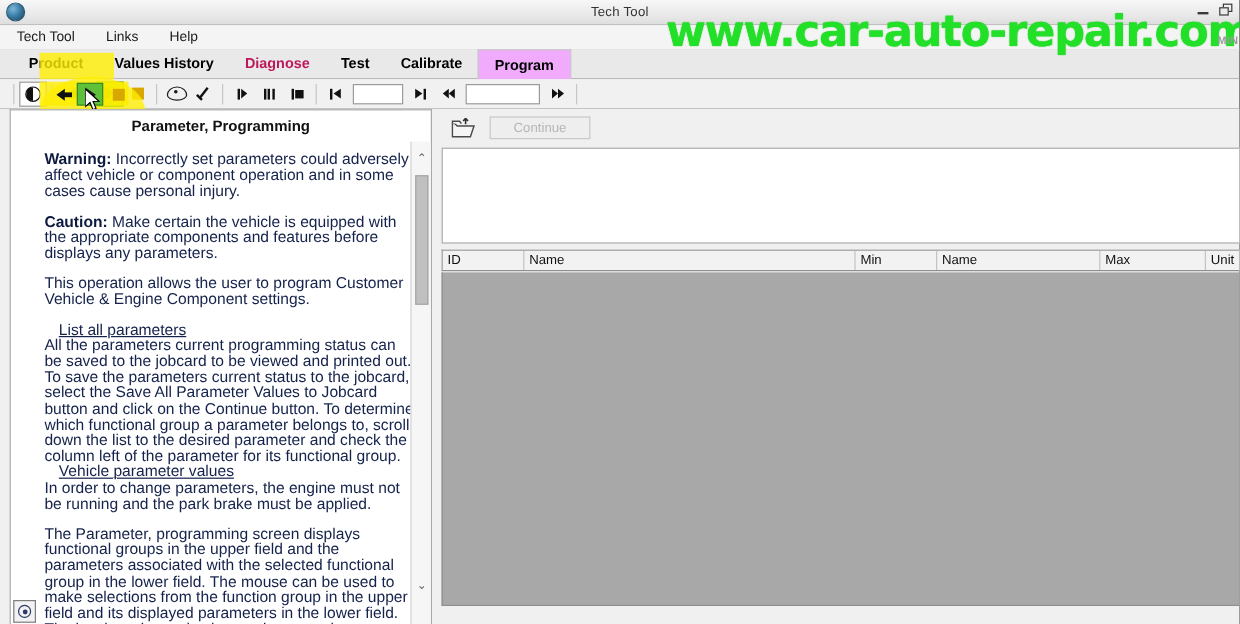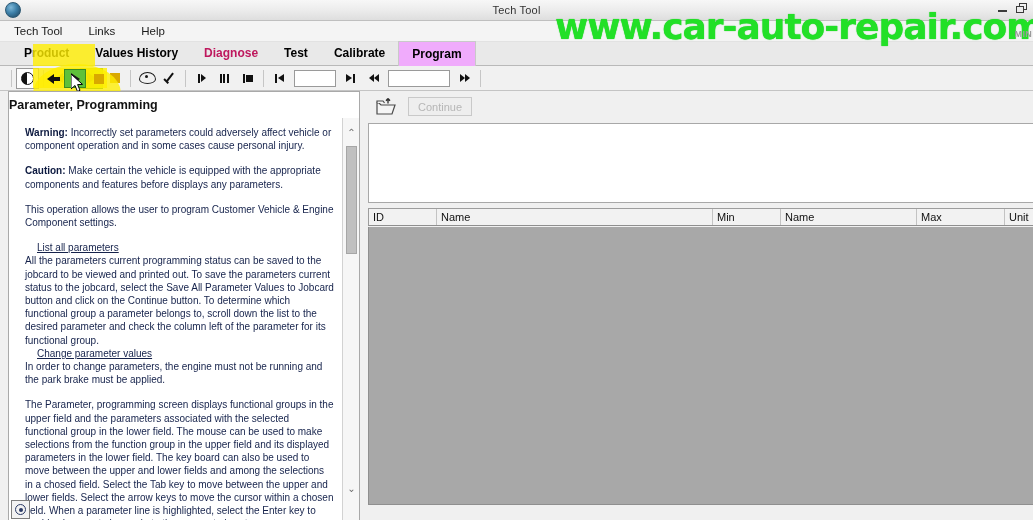--- a/index.html
+++ b/index.html
@@ -270,30 +270,31 @@
   }
   .left-pane {
     position: absolute; left: 8px; top: 0px;
     width: 352px; height: 429px;
     background: #ffffff;
     border: 1px solid #a9a9a9;
     border-bottom: none;
     overflow: hidden;
   }
   .doc-title {
+    text-align: center;
     font-size: 12.5px; font-weight: bold;
     color: #121212;
     margin-top: 6px;
   }
   .doc-body {
-    position: absolute; left: 4px; top: 26px;
+    position: absolute; left: 16px; top: 26px;
     width: 331px; height: 402px;
     padding: 8px 10px 0 12px;
     overflow: hidden;
-    font-size: 10px;
+    font-size: 13px;
     line-height: 13.2px;
     color: #15224b;
   }
   .doc-body p { margin: 0 0 12px 0; }
   .doc-body p.tight { margin-bottom: 0; }
   .doc-body b { color: #0d1a40; }
   .doc-body .u { text-decoration: underline; font-weight: normal; margin-left: 12px; }
 
   .vscroll {
     position: absolute; right: 0; top: 26px;
@@ -343,21 +344,21 @@
     display: flex; align-items: center;
   }
   .jobcard-btn {
     width: 26px; height: 24px;
     margin-left: 7px;
     display: flex; align-items: center; justify-content: center;
     cursor: default;
   }
   .continue-btn {
     margin-left: 9px;
-    width: 64px; height: 19px;
+    width: 84px; height: 19px;
     background: #eeeeee;
     border: 1px solid #c9c9c9;
     color: #b6b6b6;
     font-size: 11px;
     display: flex; align-items: center; justify-content: center;
     cursor: default;
   }
   .upper-field {
     position: absolute; left: 2px; top: 32px;
     width: 1031px; height: 80px;
@@ -557,21 +558,21 @@
           <b>Caution:</b><span> Make certain the vehicle is equipped with the appropriate components and features before displays any parameters.</span>
         </p>
         <p>
           <span>This operation allows the user to program Customer Vehicle &amp; Engine Component settings.</span>
         </p>
         <p class="tight">
           <span class="u">List all parameters</span>
         </p>
         <p class="tight">All the parameters current programming status can be saved to the jobcard to be viewed and printed out. To save the parameters current status to the jobcard, select the Save All Parameter Values to Jobcard button and click on the Continue button. To determine which functional group a parameter belongs to, scroll down the list to the desired parameter and check the column left of the parameter for its functional group.</p>
         <p class="tight">
-          <span class="u">Change parameter values</span>
+          <span class="u">Vehicle parameter values</span>
         </p>
         <p>In order to change parameters, the engine must not be running and the park brake must be applied.</p>
         <p>The Parameter, programming screen displays functional groups in the upper field and the parameters associated with the selected functional group in the lower field. The mouse can be used to make selections from the function group in the upper field and its displayed parameters in the lower field. The key board can also be used to move between the upper and lower fields and among the selections in a chosed field. Select the Tab key to move between the upper and lower fields. Select the arrow keys to move the cursor within a chosen field. When a parameter line is highlighted, select the Enter key to enable changes to be made to the parameter's set</p>
       </div>
 
       <div class="vscroll">
         <div class="arrow up">⌃</div>
         <div class="thumb"></div>
         <div class="arrow down">⌄</div>
       </div>

